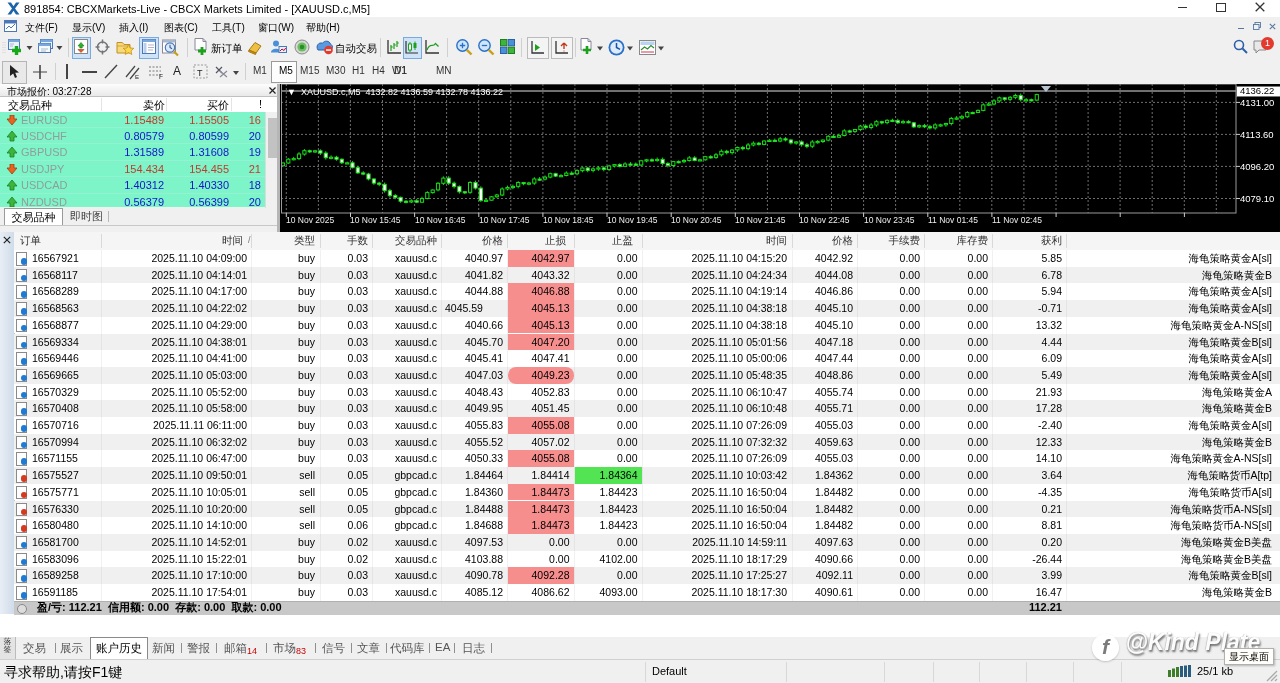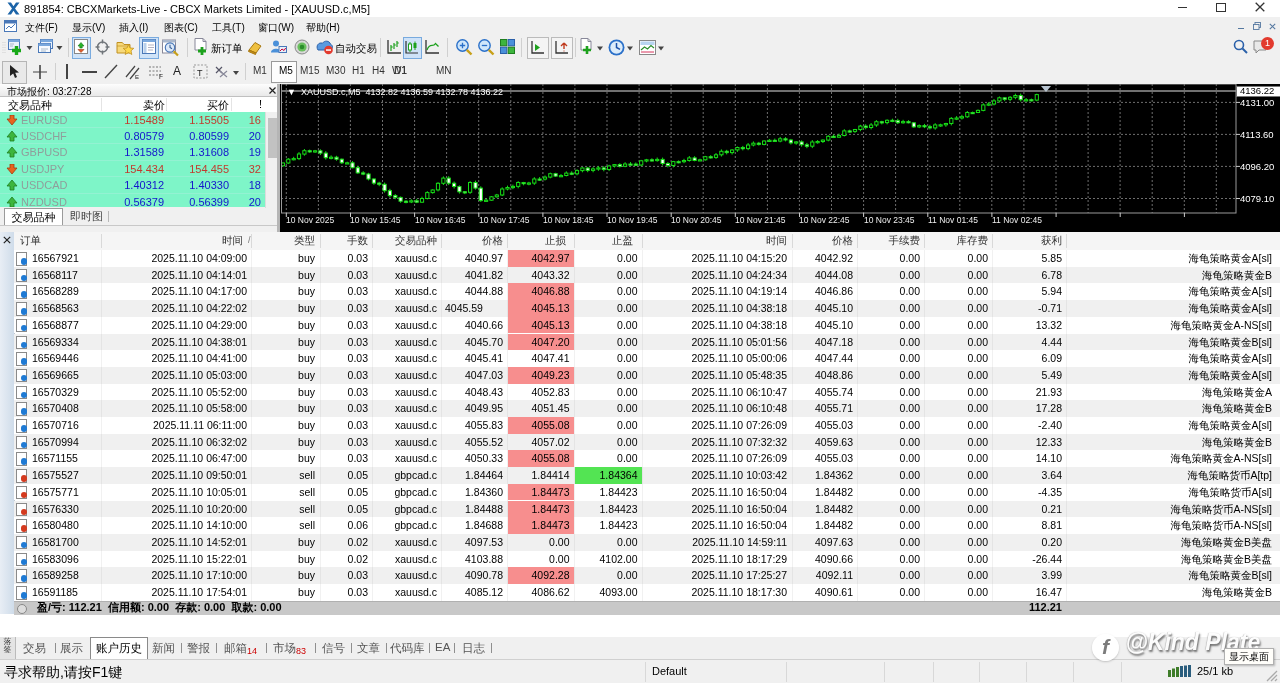--- a/index.html
+++ b/index.html
@@ -301,21 +301,21 @@
 <div class="abs" style="left:165px;width:64px;top:2px;text-align:right;color:#1414cc;">1.31608</div>
 <div class="abs" style="left:230px;width:31px;top:2px;text-align:right;color:#1414cc;">19</div>
 </div>
 <div class="abs" style="left:0;top:49.35px;width:264.5px;height:16.45px;border-bottom:1px solid #93f2d2;box-sizing:border-box;">
 <svg class="abs" style="left:6px;top:3px" width="12" height="11" viewBox="0 0 12 11">
           <path d="M4 0 L8 0 L8 4 L11 4 L6 10 L1 4 L4 4 Z" fill="#e8641e" stroke="#a03c10" stroke-width="0.8"></path>
         </svg>
 <div class="abs" style="left:21px;top:2px;color:#8f9e9b;">USDJPY</div>
 <div class="abs" style="left:100px;width:64px;top:2px;text-align:right;color:#c23a2e;">154.434</div>
 <div class="abs" style="left:165px;width:64px;top:2px;text-align:right;color:#c23a2e;">154.455</div>
-<div class="abs" style="left:230px;width:31px;top:2px;text-align:right;color:#c23a2e;">32</div>
+<div class="abs" style="left:230px;width:31px;top:2px;text-align:right;color:#c23a2e;">21</div>
 </div>
 <div class="abs" style="left:0;top:65.80px;width:264.5px;height:16.45px;border-bottom:1px solid #93f2d2;box-sizing:border-box;">
 <svg class="abs" style="left:6px;top:3px" width="12" height="11" viewBox="0 0 12 11">
           <path d="M6 0 L11 6 L8 6 L8 10 L4 10 L4 6 L1 6 Z" fill="#3db53d" stroke="#1e7d1e" stroke-width="0.8"></path>
         </svg>
 <div class="abs" style="left:21px;top:2px;color:#8f9e9b;">USDCAD</div>
 <div class="abs" style="left:100px;width:64px;top:2px;text-align:right;color:#1414cc;">1.40312</div>
 <div class="abs" style="left:165px;width:64px;top:2px;text-align:right;color:#1414cc;">1.40330</div>
 <div class="abs" style="left:230px;width:31px;top:2px;text-align:right;color:#1414cc;">18</div>
 </div>
@@ -877,21 +877,21 @@
 <div style="position:absolute;left:0;width:1280px;top:366.9px;height:16.7px;font-size:10.5px;">
     <div style="position:absolute;left:14px;right:0;top:0;height:100%;background:#f0f0f0;"></div>
     <div style="position:absolute;left:16px;top:2px;width:9px;height:11.5px;background:#fff;border:1px solid #8a8a8a;"></div>
 <div style="position:absolute;left:20.5px;top:8px;width:6.5px;height:6.5px;border-radius:50%;background:#1f7ad4;"></div>
 <div style="position:absolute;left:32px;top:0;height:100%;line-height:16.7px;">16569665</div>
     <div style="position:absolute;left:105px;width:142px;top:0;height:100%;line-height:16.7px;text-align:right;">2025.11.10 05:03:00</div>
     <div style="position:absolute;left:255px;width:60px;top:0;height:100%;line-height:16.7px;text-align:right;">buy</div>
     <div style="position:absolute;left:324px;width:44px;top:0;height:100%;line-height:16.7px;text-align:right;">0.03</div>
     <div style="position:absolute;left:376px;width:61px;top:0;height:100%;line-height:16.7px;text-align:right;">xauusd.c</div>
     <div style="position:absolute;left:445px;width:58px;top:0;height:100%;line-height:16.7px;text-align:right;">4047.03</div>
-    <div style="position:absolute;left:507.5px;width:66px;top:0;height:100%;line-height:16.7px;text-align:right;padding-right:4px;box-sizing:border-box;background:#f78e8e;">4049.23</div>
+    <div style="position:absolute;left:507.5px;width:66px;top:0;height:100%;line-height:16.7px;text-align:right;padding-right:4px;box-sizing:border-box;background:#f78e8e;border-radius:8px;">4049.23</div>
     <div style="position:absolute;left:574.5px;width:67px;top:0;height:100%;line-height:16.7px;text-align:right;padding-right:4px;box-sizing:border-box;">0.00</div>
     <div style="position:absolute;left:646px;width:141px;top:0;height:100%;line-height:16.7px;text-align:right;">2025.11.10 05:48:35</div>
     <div style="position:absolute;left:796px;width:57px;top:0;height:100%;line-height:16.7px;text-align:right;">4048.86</div>
     <div style="position:absolute;left:861px;width:59px;top:0;height:100%;line-height:16.7px;text-align:right;">0.00</div>
     <div style="position:absolute;left:928px;width:60px;top:0;height:100%;line-height:16.7px;text-align:right;">0.00</div>
     <div style="position:absolute;left:996px;width:66px;top:0;height:100%;line-height:16.7px;text-align:right;">5.49</div>
     <div style="position:absolute;left:1070px;width:202px;top:0;height:100%;line-height:16.7px;text-align:right;">海龟策略黄金A[sl]</div>
   </div>
 <div style="position:absolute;left:0;width:1280px;top:383.6px;height:16.7px;font-size:10.5px;">
     <div style="position:absolute;left:14px;right:0;top:0;height:100%;background:#ffffff;"></div>

